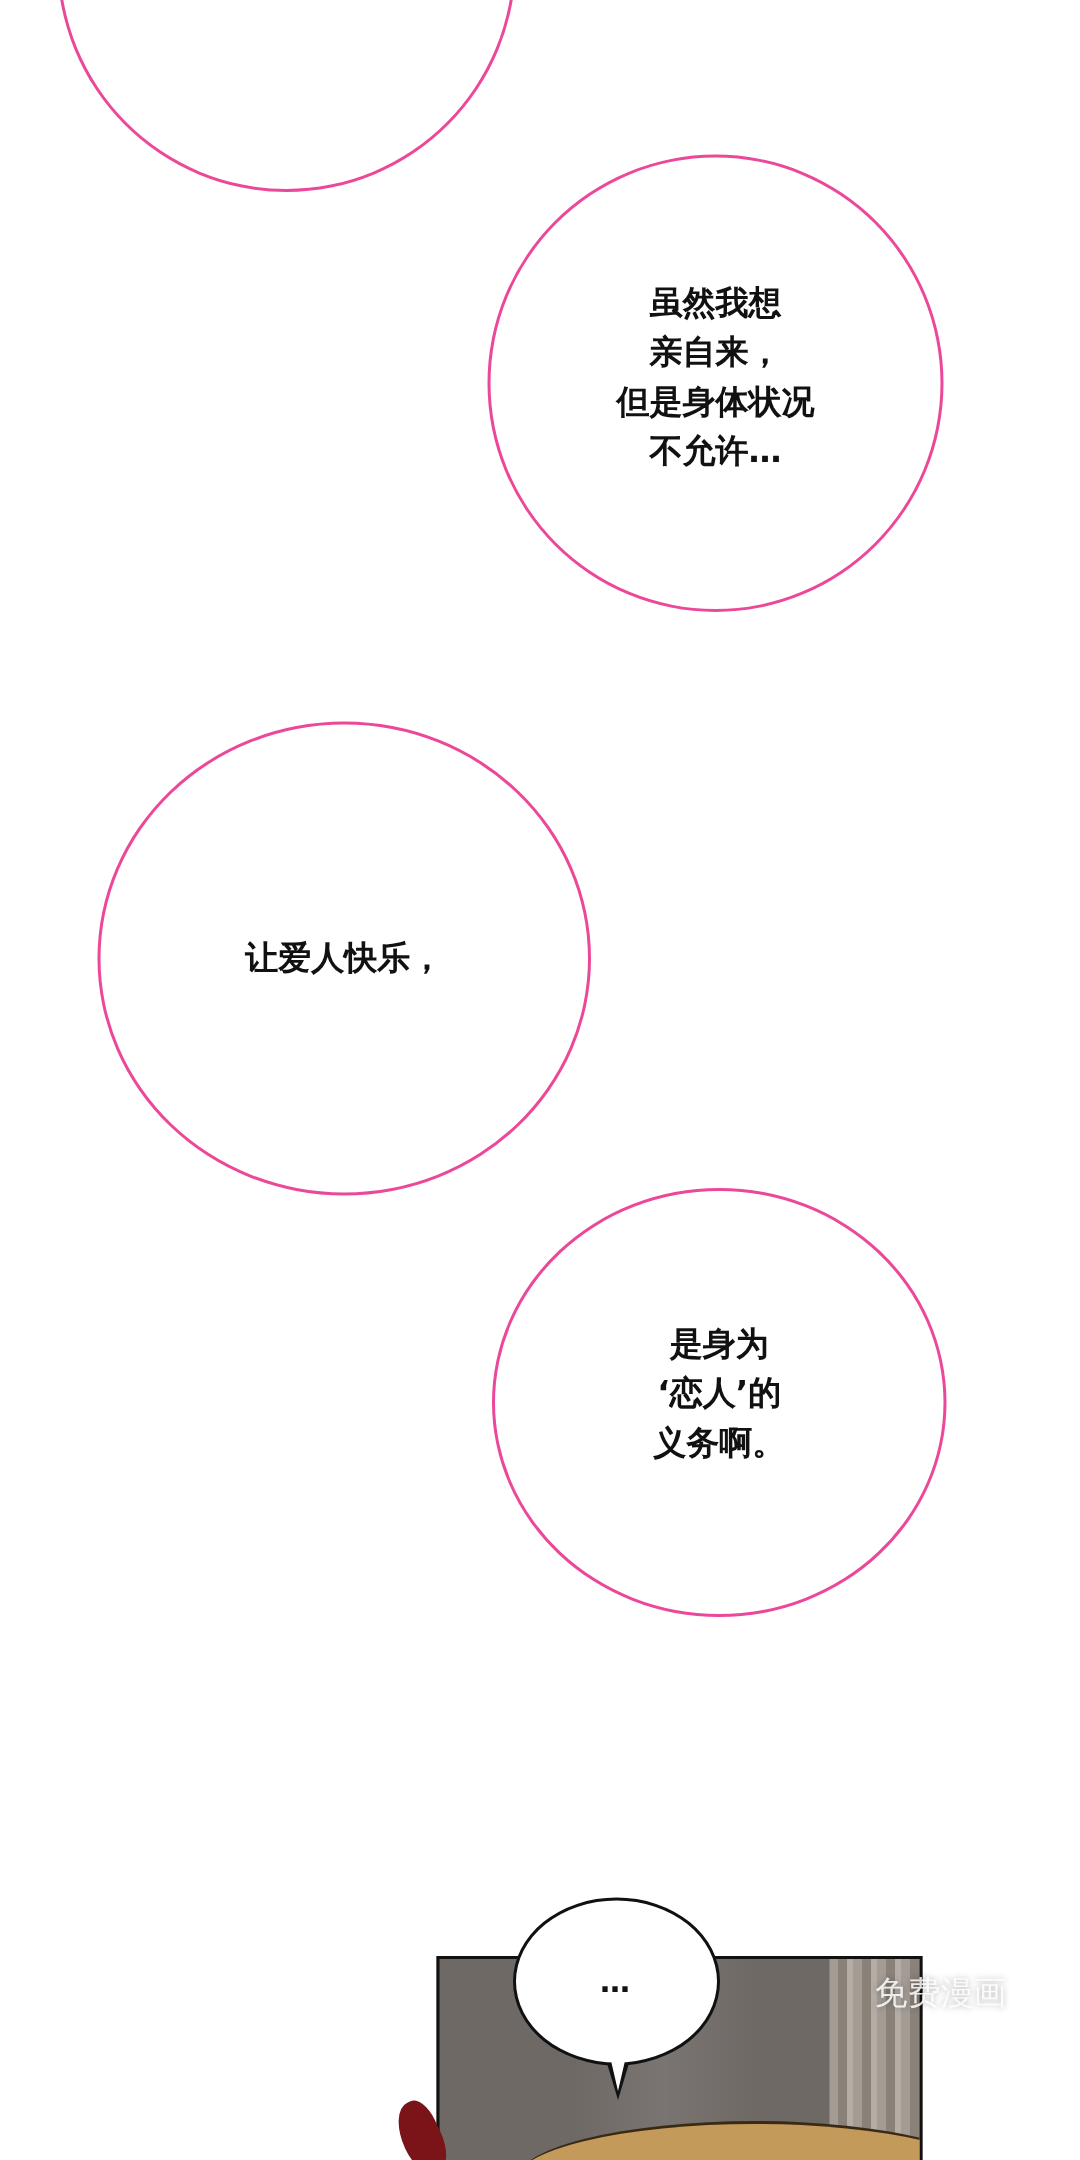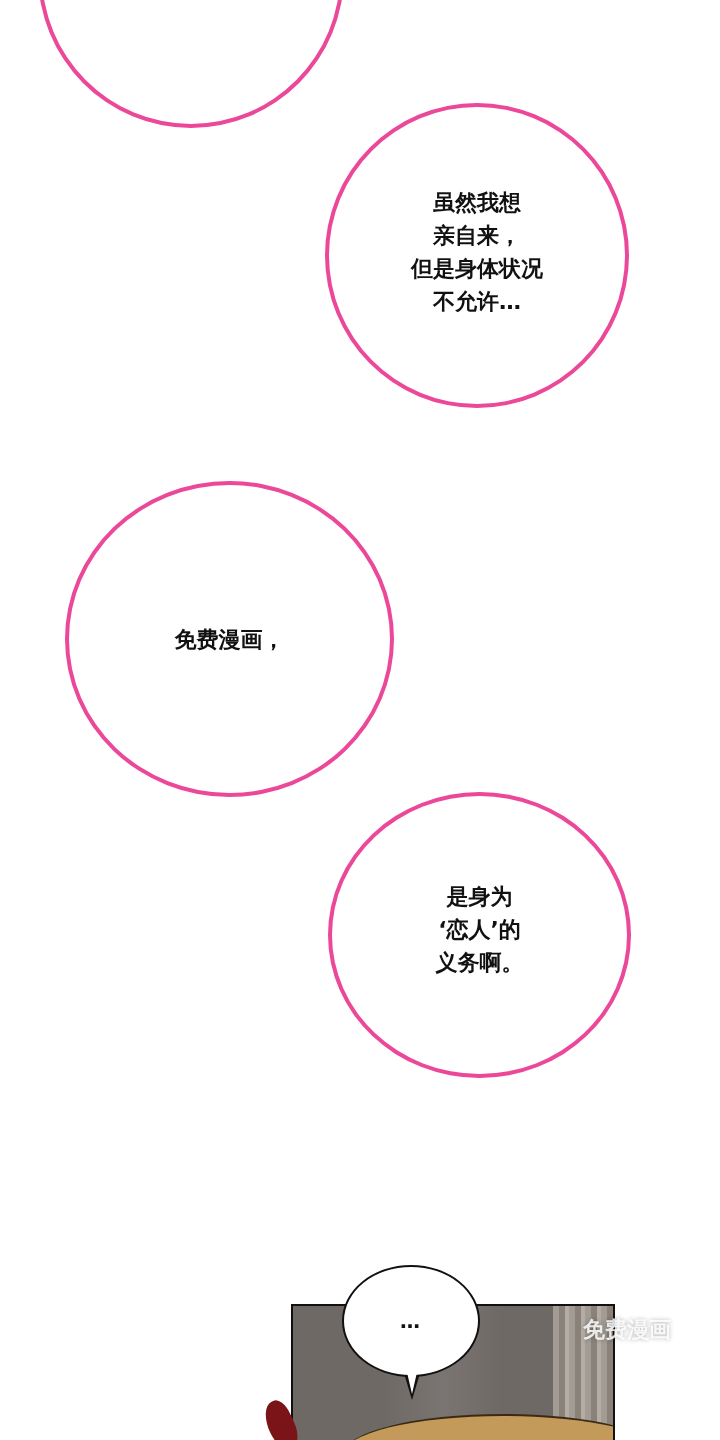--- a/index.html
+++ b/index.html
@@ -1,18 +1,18 @@
 <!DOCTYPE html>
 <html><head>
 <meta charset="utf-8">
 <style>
   html, body { margin:0; padding:0; }
   body { width:720px; height:1440px; background:#ffffff; position:relative; overflow:hidden;
          font-family: "DejaVu Sans", sans-serif; }
-  .bubble { position:absolute; border:4px solid #ec4899; border-radius:50%; background:#fff;
+  .bubble { position:absolute; border:2px solid #ec4899; border-radius:50%; background:#fff;
             box-sizing:border-box; display:flex; align-items:center; justify-content:center; }
   .bubble-text { text-align:center; font-size:22px; line-height:33px; color:#111; font-weight:bold; white-space:pre; }
   .panel { position:absolute; left:291px; top:1304px; width:324px; height:160px; background:#6f6966;
            border:2px solid #111; box-sizing:border-box; overflow:hidden; }
   .curtain { position:absolute; right:0; top:0; width:60px; height:100%;
              background:repeating-linear-gradient(90deg,#a39c95 0 6px,#8a8279 6px 12px,#b4ada6 12px 16px); }
   .shade { position:absolute; left:90px; top:0; width:120px; height:100%;
            background:linear-gradient(90deg, rgba(255,255,255,0) 0%, rgba(255,255,255,0.08) 50%, rgba(255,255,255,0) 100%); }
   .hair { position:absolute; left:50px; top:108px; width:320px; height:120px; background:#c49a5a;
           border-top:2px solid #3a2a14; border-radius:60% 60% 0 0 / 40% 40% 0 0; }
@@ -21,38 +21,38 @@
   .speech-text { font-size:20px; font-weight:bold; letter-spacing:2px; color:#111; }
   .tail { position:absolute; left:403px; top:1370px; width:0; height:0; border-left:9px solid transparent;
           border-right:9px solid transparent; border-top:30px solid #111; z-index:2; }
   .tail-inner { position:absolute; left:406px; top:1368px; width:0; height:0; border-left:6px solid transparent;
                 border-right:6px solid transparent; border-top:26px solid #fff; z-index:4; }
   .red-deco { position:absolute; left:268px; top:1400px; width:26px; height:50px; background:#7a1418;
               border-radius:60% 40% 50% 50%; transform:rotate(-25deg); }
   .watermark { position:absolute; left:566px; top:1316px; width:122px; z-index:5; text-align:center; }
   .wm-logo { font-size:44px; line-height:48px; color:rgba(255,255,255,0.85); font-weight:bold;
              text-shadow:0 0 6px rgba(0,0,0,0.25); letter-spacing:-2px; }
-  .wm-sub { font-size:22px; line-height:28px; color:rgba(255,255,255,0.85); text-shadow:0 0 4px rgba(0,0,0,0.3);font-weight:bold; }
+  .wm-sub { font-size:22px; line-height:28px; color:rgba(255,255,255,0.85); text-shadow:0 0 4px rgba(0,0,0,0.3); }
 </style>
 </head>
 <body>
 
 <div class="bubble" style="left:38px; top:-180px; width:306px; height:308px;">
   <span class="bubble-text"></span>
 </div>
 
 <div class="bubble" style="left:325px; top:103px; width:304px; height:305px;">
   <span class="bubble-text" style="margin-top:-8px;">虽然我想
 亲自来，
 但是身体状况
 不允许…</span>
 </div>
 
 <div class="bubble" style="left:65px; top:481px; width:329px; height:316px;">
-  <span class="bubble-text">免费漫画，</span>
+  <span class="bubble-text">让爱人快乐，</span>
 </div>
 
 <div class="bubble" style="left:328px; top:792px; width:303px; height:286px;">
   <span class="bubble-text" style="margin-top:-12px;">是身为
 ‘恋人’的
 义务啊。</span>
 </div>
 
 <div class="panel">
   <div class="shade"></div>

